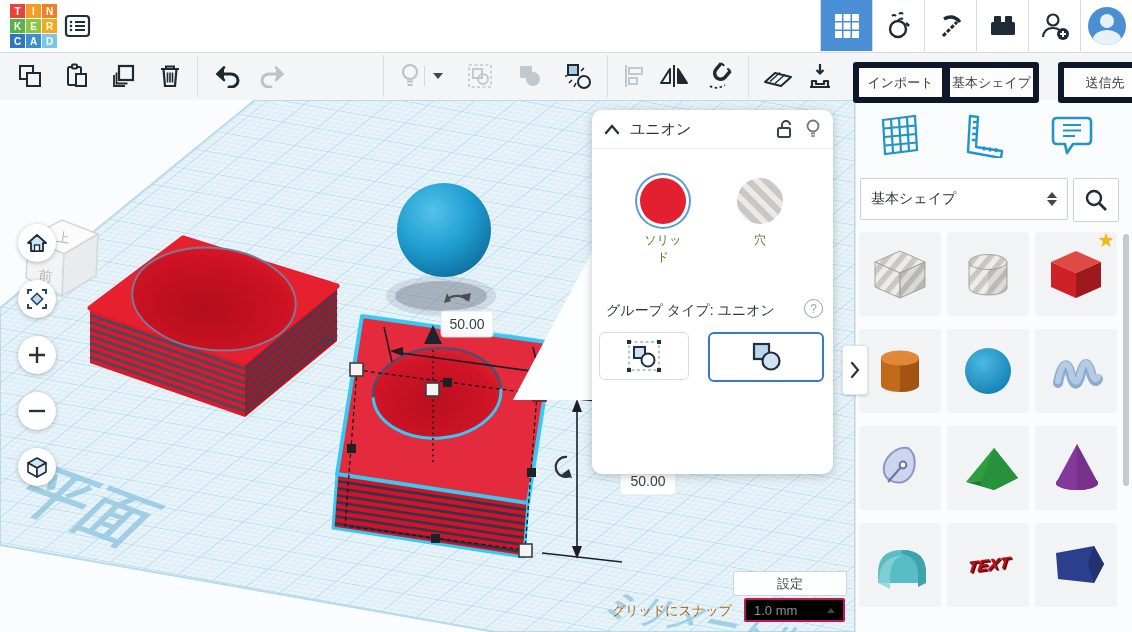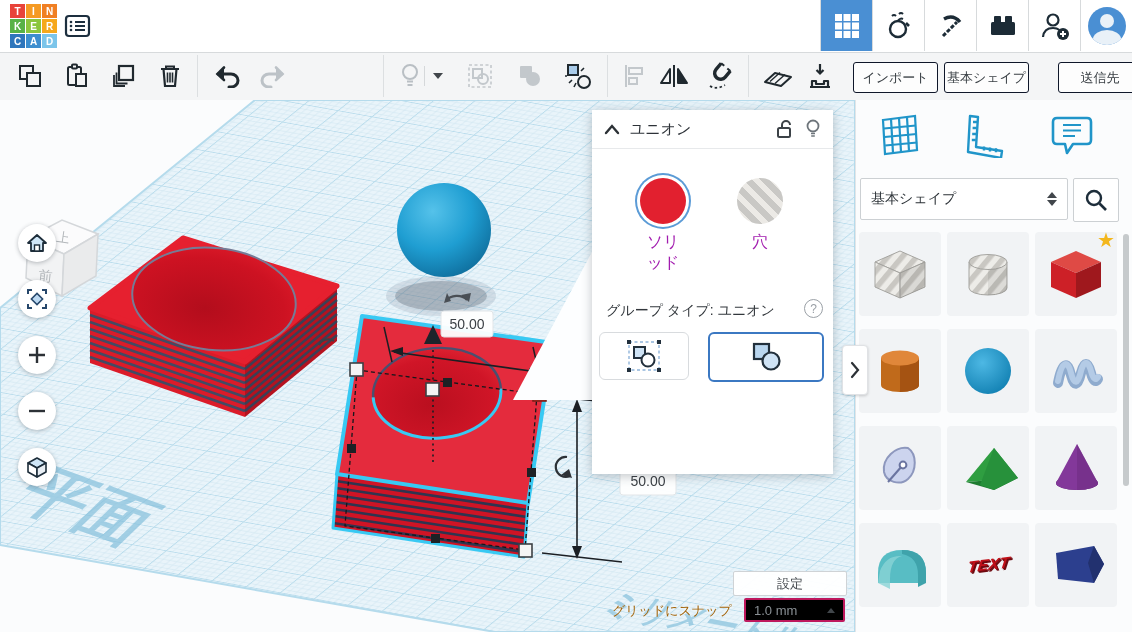--- a/index.html
+++ b/index.html
@@ -14,47 +14,47 @@
   .hdr-right{position:absolute;right:0;top:0;height:51px;display:flex}
   .hdr-btn{width:51px;height:51px;display:flex;align-items:center;justify-content:center;border-left:1px solid #d7dadc;background:#fff;cursor:pointer}
   .hdr-btn.active{background:#4a8fd3}
   .avatar-circ{width:38px;height:38px;border-radius:50%;background:#4a8fd3;position:relative;overflow:hidden}
   .avatar-circ .hd{position:absolute;left:12px;top:7px;width:14px;height:14px;border-radius:50%;background:#e9f1f8}
   .avatar-circ .bd{position:absolute;left:5px;top:23px;width:28px;height:18px;border-radius:50%;background:#e9f1f8}
   
   .toolbar{position:absolute;left:0;top:52px;width:1132px;height:48px;background:#f4f5f6;z-index:30}
   .tb-icon{position:absolute;top:2px;width:44px;height:44px;display:flex;align-items:center;justify-content:center;cursor:pointer}
   .tb-div{position:absolute;top:3px;width:1px;height:42px;background:#dcdfe1}
-  .tb-txtbtn{position:absolute;top:10px;height:29px;background:#fdfdfd;border:1px solid #0f172a;border-radius:3px;font-size:13px;color:#3a4045;display:flex;align-items:center;justify-content:center;cursor:pointer}
+  .tb-txtbtn{position:absolute;top:10px;height:29px;background:#fdfdfd;border:6px solid #0f172a;border-radius:3px;font-size:13px;color:#3a4045;display:flex;align-items:center;justify-content:center;cursor:pointer}
   
   .sidebar{position:absolute;left:855px;top:100px;width:277px;height:532px;background:#fbfcfd;border-left:1px solid #e3e5e7}
   .side-ico{position:absolute;cursor:pointer}
   .shape-dd{position:absolute;left:4px;top:78px;width:208px;height:42px;background:#fff;border:1px solid #ccd0d3;border-radius:2px;display:flex;align-items:center;padding:0 10px;box-sizing:border-box;font-size:14px;color:#2b3136;cursor:pointer}
   .shape-dd .carets{margin-left:auto;display:flex;flex-direction:column;gap:2px}
   .tri-up{width:0;height:0;border-left:5px solid transparent;border-right:5px solid transparent;border-bottom:6px solid #41464b}
   .tri-dn{width:0;height:0;border-left:5px solid transparent;border-right:5px solid transparent;border-top:6px solid #41464b}
   .search-btn{position:absolute;left:217px;top:78px;width:44px;height:42px;background:#fff;border:1px solid #ccd0d3;border-radius:2px;display:flex;align-items:center;justify-content:center;cursor:pointer}
   .shape-grid{position:absolute;left:3px;top:132px;width:262px;display:grid;grid-template-columns:repeat(3,82px);grid-auto-rows:84px;gap:13px 6px}
   .tile{background:#f1f3f5;border-radius:4px;display:flex;align-items:center;justify-content:center;cursor:pointer;position:relative}
   .tile .star{position:absolute;top:-2px;right:2px;font-size:20px;color:#f3b71d;line-height:20px}
   .txt3d{color:#c01019;font-weight:900;font-style:italic;font-size:16px;transform:skewX(-14deg) rotate(-7deg);text-shadow:1px 1px 0 #6e0a10,2px 2px 0 #6e0a10}
   .scrollbar{position:absolute;left:267px;top:134px;width:6px;height:252px;background:#c6cacc;border-radius:3px}
   
   .canvas{position:absolute;left:0;top:100px;width:855px;height:532px;overflow:hidden}
   .navcirc{position:absolute;left:18px;width:38px;height:38px;border-radius:50%;background:#fff;box-shadow:0 1px 4px rgba(30,40,50,.3);display:flex;align-items:center;justify-content:center;cursor:pointer}
   .dimlabel{font-size:14px;fill:#3a3f44}
   
   .wedge{position:absolute;left:513px;top:250px;width:80px;height:150px;background:#fdfeff;clip-path:polygon(100% 0,100% 100%,0 100%);z-index:18}
-  .panel{position:absolute;left:592px;top:110px;width:241px;height:364px;background:#fff;border-radius:0;box-shadow:0 2px 10px rgba(40,50,60,.28);z-index:20}
+  .panel{position:absolute;left:592px;top:110px;width:241px;height:364px;background:#fff;border-radius:10px;box-shadow:0 2px 10px rgba(40,50,60,.28);z-index:20}
   .panel-hd{height:38px;border-bottom:1px solid #e7e9eb;display:flex;align-items:center;padding:0 12px;gap:10px}
   .panel-title{font-size:15px;color:#2d3238}
   .swatch{position:absolute;width:46px;height:46px;border-radius:50%;cursor:pointer}
   .swatch.solid{left:48px;top:68px;background:#e2202f;box-shadow:0 0 0 3px #fff,0 0 0 5px #5b9bd6,0 0 0 9px #fff}
   .swatch.hole{left:145px;top:68px;background:repeating-linear-gradient(45deg,#c9c8c5 0 6px,#eceae6 6px 12px);box-shadow:0 0 0 4px #fff,0 0 0 9px #fff}
-  .sw-label{position:absolute;top:122px;font-size:16px;color:#a21caf;width:46px;text-align:center}
+  .sw-label{position:absolute;top:122px;font-size:12px;color:#4d7c0f;width:46px;text-align:center}
   .gt-label{position:absolute;left:14px;top:192px;font-size:14px;font-weight:normal;color:#32373c}
   .help{position:absolute;left:212px;top:189px;width:17px;height:17px;border-radius:50%;border:1.5px solid #9aa0a6;color:#9aa0a6;font-size:12px;display:flex;align-items:center;justify-content:center}
   .gt-btn{position:absolute;top:222px;height:46px;background:#fff;border:1px solid #d8dbde;border-radius:6px;display:flex;align-items:center;justify-content:center;cursor:pointer}
   .gt-btn.sel{border:2px solid #3b78c2}
   .expand-tab{position:absolute;left:842px;top:345px;width:24px;height:48px;background:#fff;border:1px solid #e0e2e5;border-radius:4px;box-shadow:0 1px 3px rgba(0,0,0,.18);display:flex;align-items:center;justify-content:center;z-index:25;cursor:pointer}
   
   .settings-btn{position:absolute;left:733px;top:471px;width:112px;height:23px;background:rgba(255,255,255,.95);border:1px solid #cfd3d6;border-radius:2px;font-size:13px;color:#43484d;display:flex;align-items:center;justify-content:center;cursor:pointer}
   .snap-label{position:absolute;left:612px;top:502px;font-size:13px;color:#a16207;text-shadow:0 0 3px #fff}
   .snap-dd{position:absolute;left:744px;top:498px;width:101px;height:24px;background:#000000;border:2px solid #be185d;border-radius:2px;display:flex;align-items:center;padding:0 8px;box-sizing:border-box;font-size:13px;color:#8a9095;cursor:pointer}
   .snap-dd .tri-up{margin-left:auto;border-left-width:4px;border-right-width:4px;border-bottom-width:5px}

